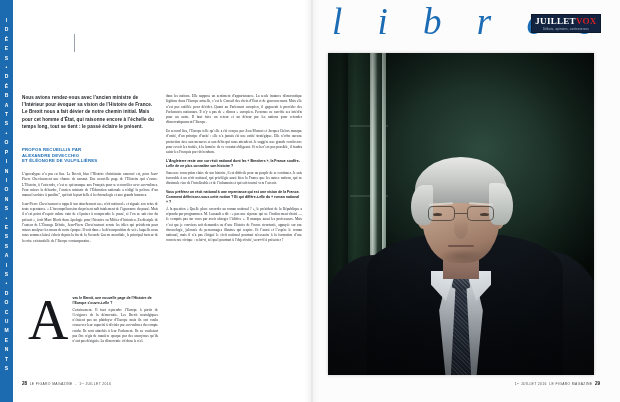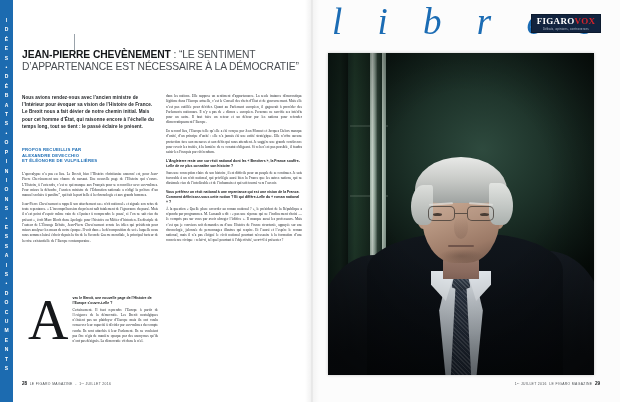--- a/index.html
+++ b/index.html
@@ -477,25 +477,24 @@
 S</div>
   </div>
 
   <div class="page-left"></div>
   <div class="page-right"></div>
 
   <div class="masthead-libres">l i b r e s</div>
   <div class="tick"></div>
 
   <div class="logo">
-    <div class="logo-word"><span class="logo-figaro">FIGARO</span><span class="logo-vox">VOX</span></div>
+    <div class="logo-word"><span class="logo-figaro">JUILLET</span><span class="logo-vox">VOX</span></div>
     <div class="logo-tag">Débats, opinions, controverses</div>
   </div>
 
-  <div class="headline"><span class="name">JEAN-PIERRE CHEVÈNEMENT</span><span> : “LE SENTIMENT D’APPARTENANCE EST NÉCESSAIRE À LA DÉMOCRATIE”</span></div>
 
   <div class="standfirst"><span>Nous avions rendez-vous avec l’ancien ministre de l’Intérieur pour évoquer sa vision de l’Histoire de France. Le Brexit nous a fait dévier de notre chemin initial. Mais pour cet homme d’État, qui raisonne encore à l’échelle du temps long, tout se tient : le passé éclaire le présent.</span></div>
 
   <div class="credits">
     <div>PROPOS RECUEILLIS PAR</div>
     <div>ALEXANDRE DEVECCHIO</div>
     <div>ET ÉLÉONORE DE VULPILLIÈRES</div>
   </div>
 
   <div class="col" id="col-l1">

